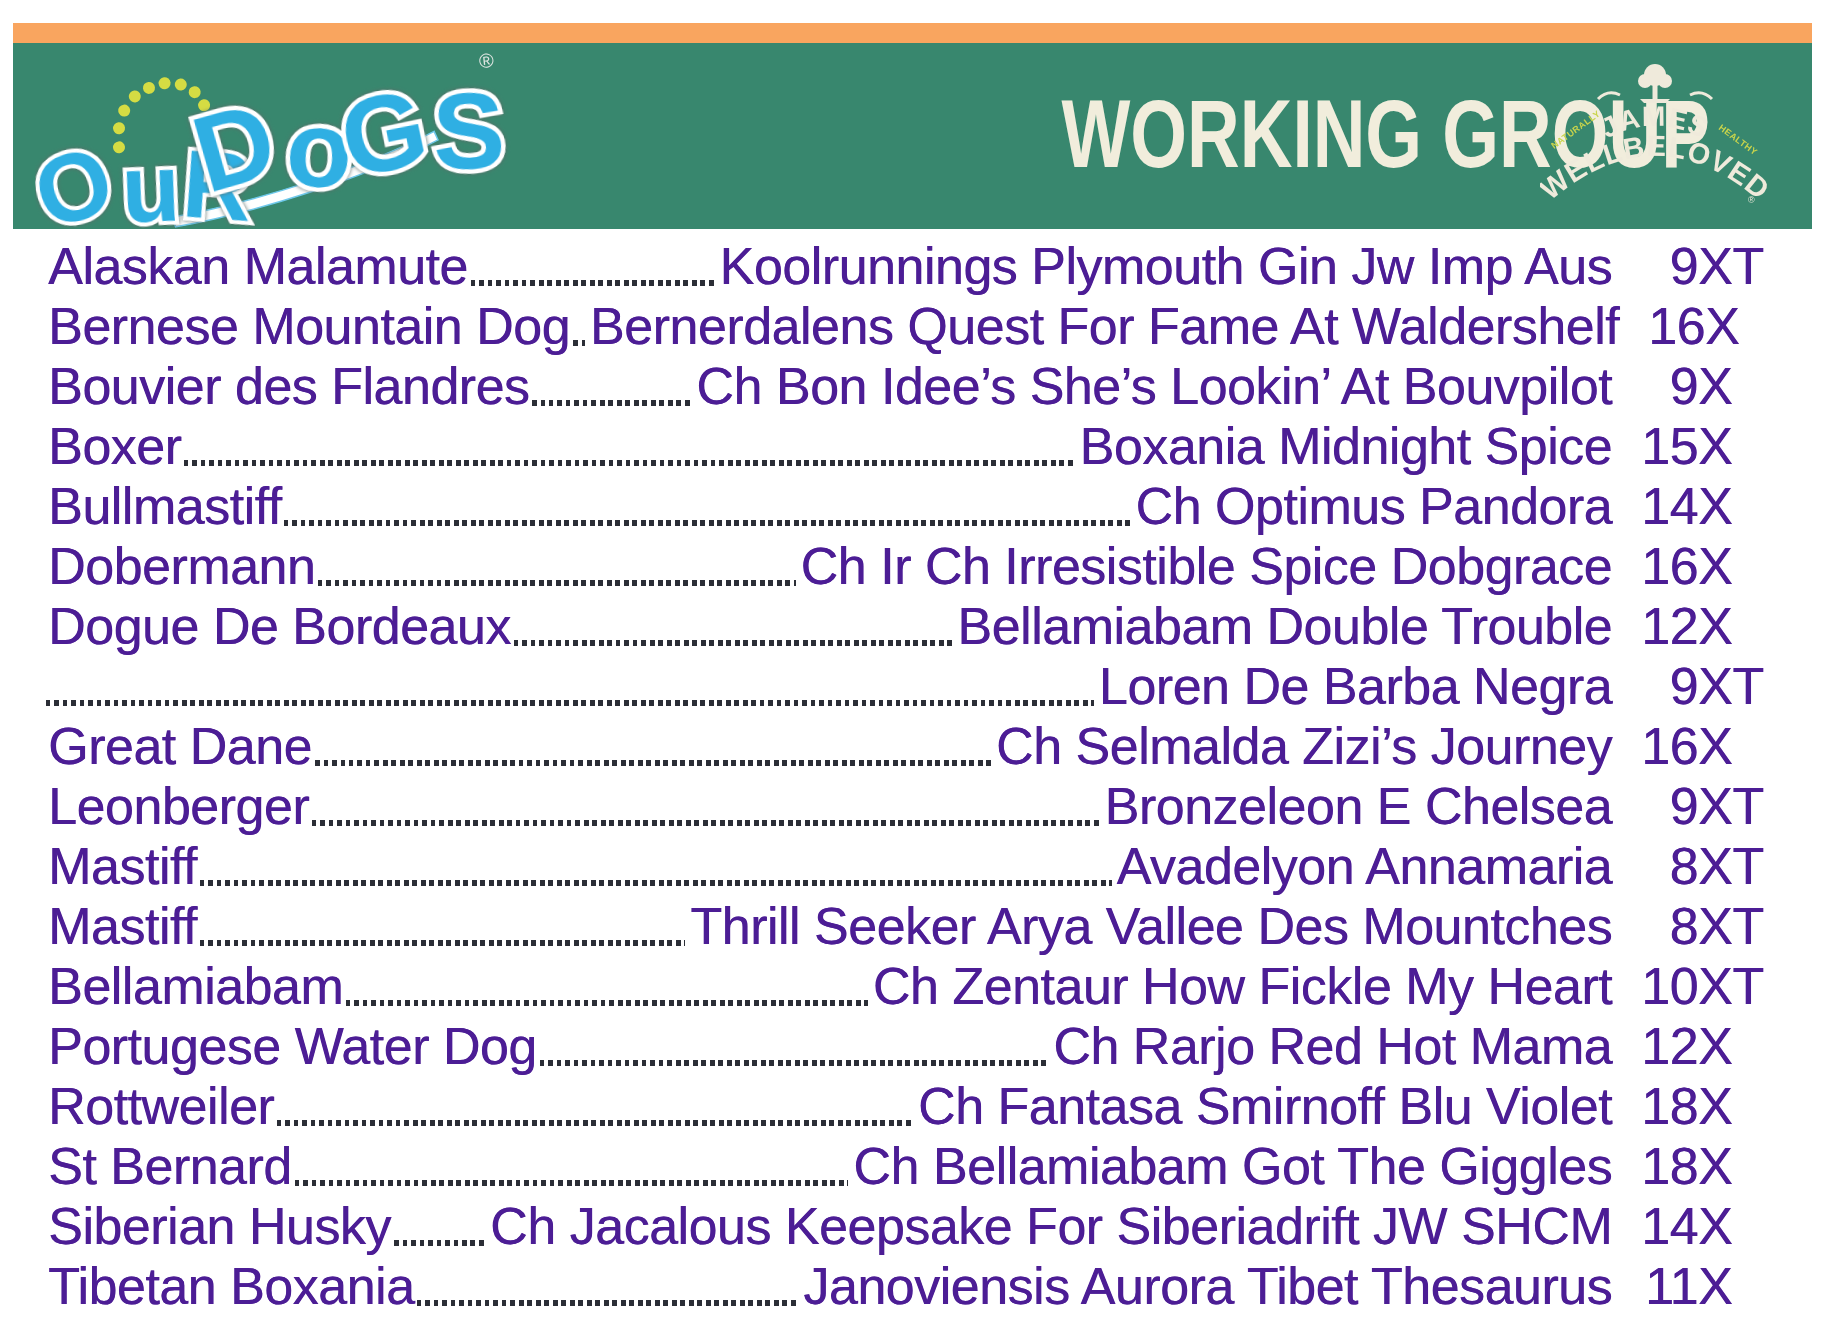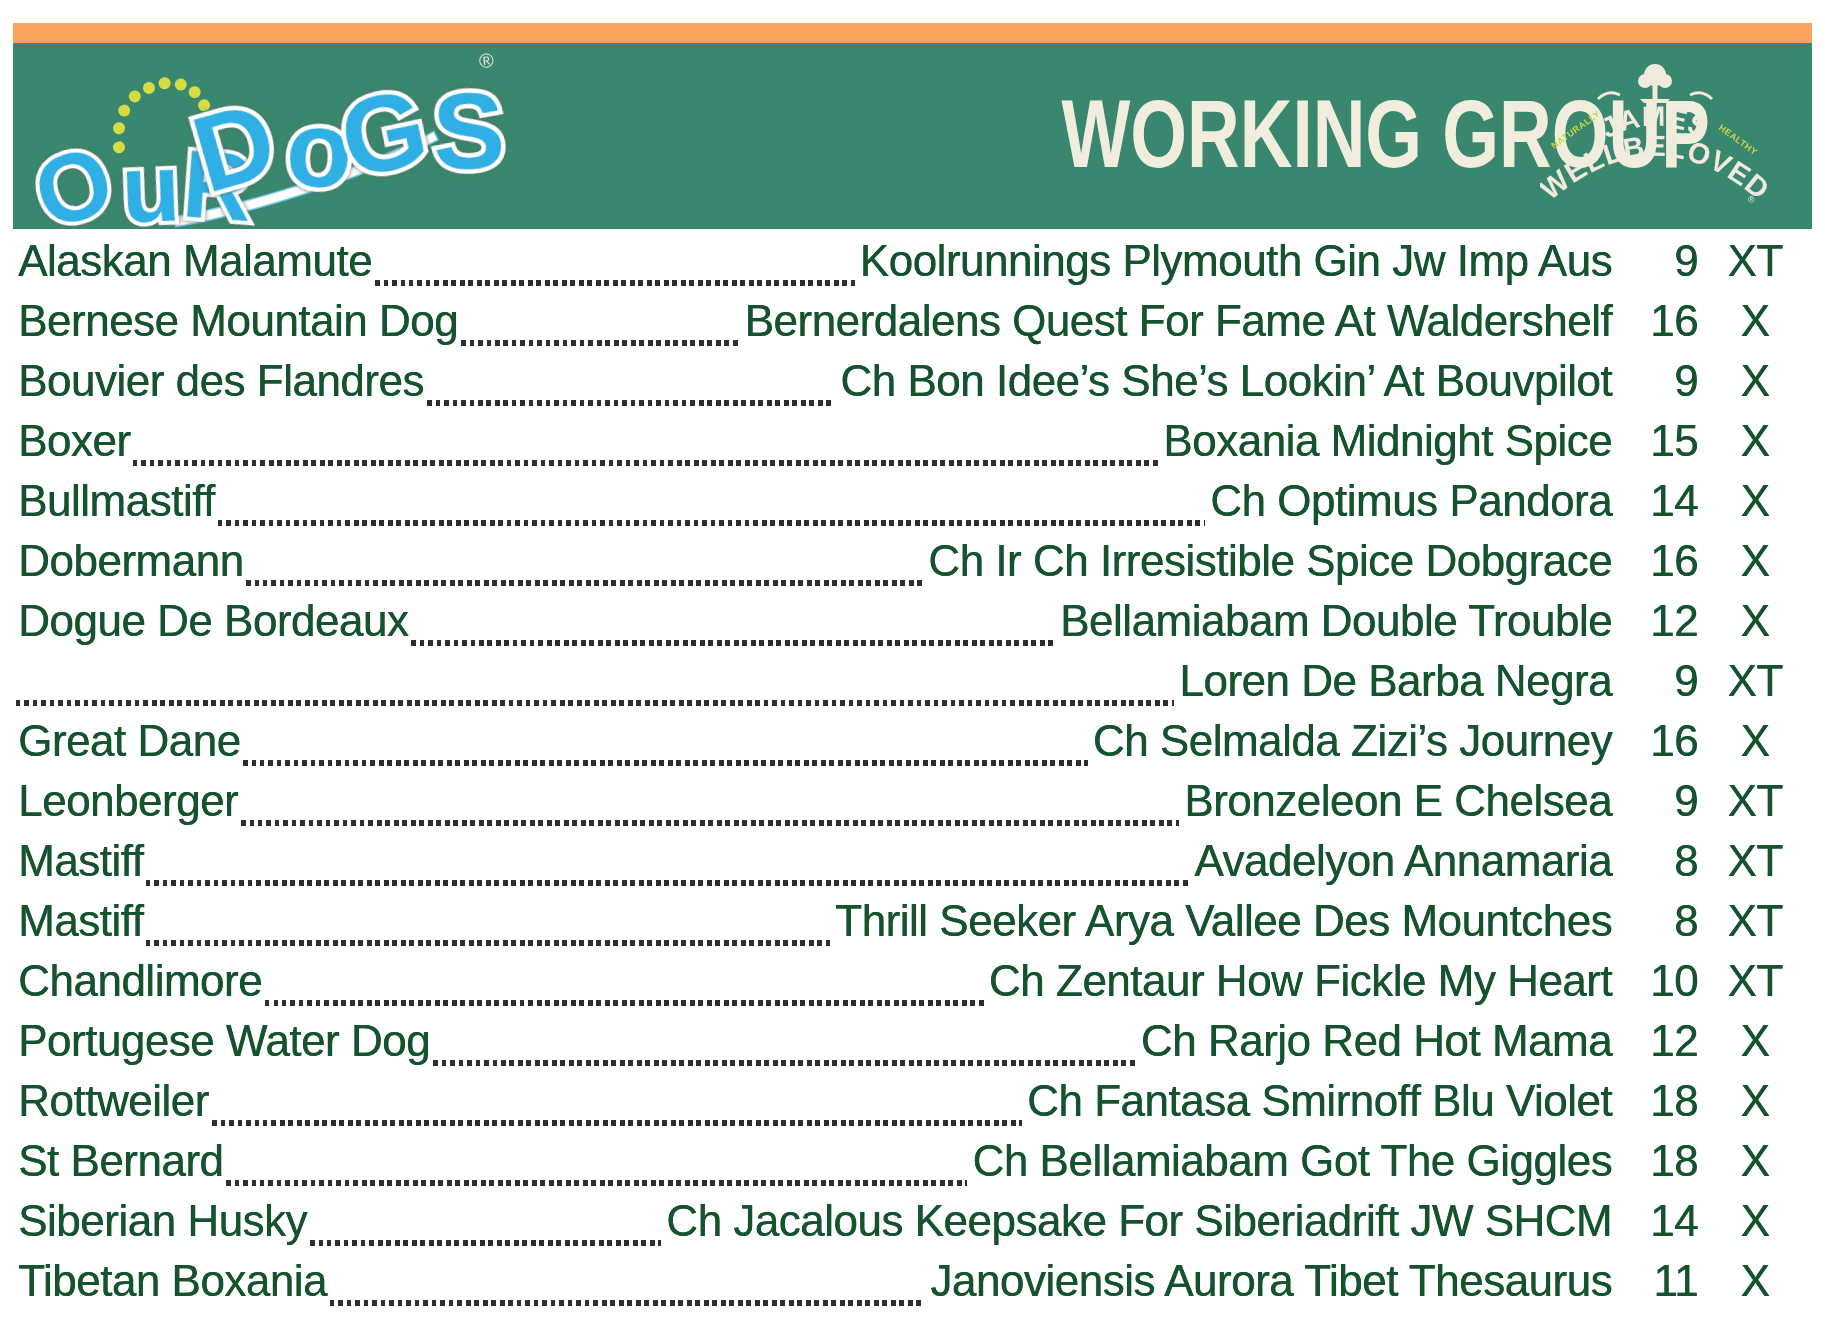--- a/index.html
+++ b/index.html
@@ -24,32 +24,33 @@
     transform:scaleX(0.76);transform-origin:center;
   }
 
   .logo-left{position:absolute;left:22px;top:30px;width:500px;height:176px;}
   .logo-right{position:absolute;right:42px;top:30px;width:230px;height:172px;}
 
   
   .list{position:absolute;left:13px;top:236px;width:1799px;}
   .row{
     display:flex;align-items:baseline;height:60px;
-    font-size:44px;font-weight:normal;letter-spacing:-0.5px;
-    color:#14532d;white-space:nowrap;
+    font-size:52px;font-weight:normal;letter-spacing:-0.5px;
+    color:#4c1d95;white-space:nowrap;
     text-shadow:0.45px 0 0 currentColor;
+    margin-left:30px;
   }
   .breed{padding-left:5px;}
   .dots{
     flex:1;min-width:12px;height:6px;
     align-self:flex-end;margin:0 5px 10px 3px;
     background-image:repeating-linear-gradient(to right,#2B2E36 0 4.5px,transparent 4.5px 8.5px);
   }
   .count{min-width:86px;text-align:right;}
-  .code{min-width:114px;text-align:center;}
+  .code{min-width:114px;text-align:left;}
 </style>
 </head>
 <body>
 
 <div class="banner">
   <div class="stripe"></div>
   <div class="green"></div>
 
   <svg class="logo-left" viewBox="0 0 500 176">
     <g transform="rotate(-6 250 95)">
@@ -188,21 +189,21 @@
     <span class="code">XT</span>
   </div>
     <div class="row">
     <span class="breed">Mastiff</span>
     <span class="dots"></span>
     <span class="dog">Thrill Seeker Arya Vallee Des Mountches</span>
     <span class="count">8</span>
     <span class="code">XT</span>
   </div>
     <div class="row">
-    <span class="breed">Chandlimore</span>
+    <span class="breed">Bellamiabam</span>
     <span class="dots"></span>
     <span class="dog">Ch Zentaur How Fickle My Heart</span>
     <span class="count">10</span>
     <span class="code">XT</span>
   </div>
     <div class="row">
     <span class="breed">Portugese Water Dog</span>
     <span class="dots"></span>
     <span class="dog">Ch Rarjo Red Hot Mama</span>
     <span class="count">12</span>

